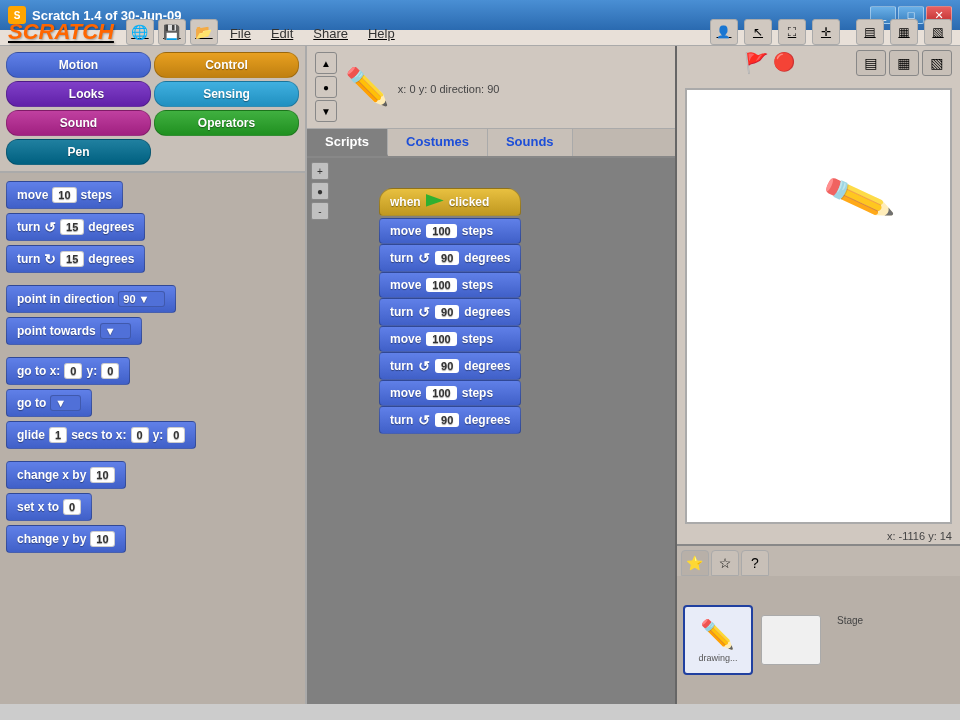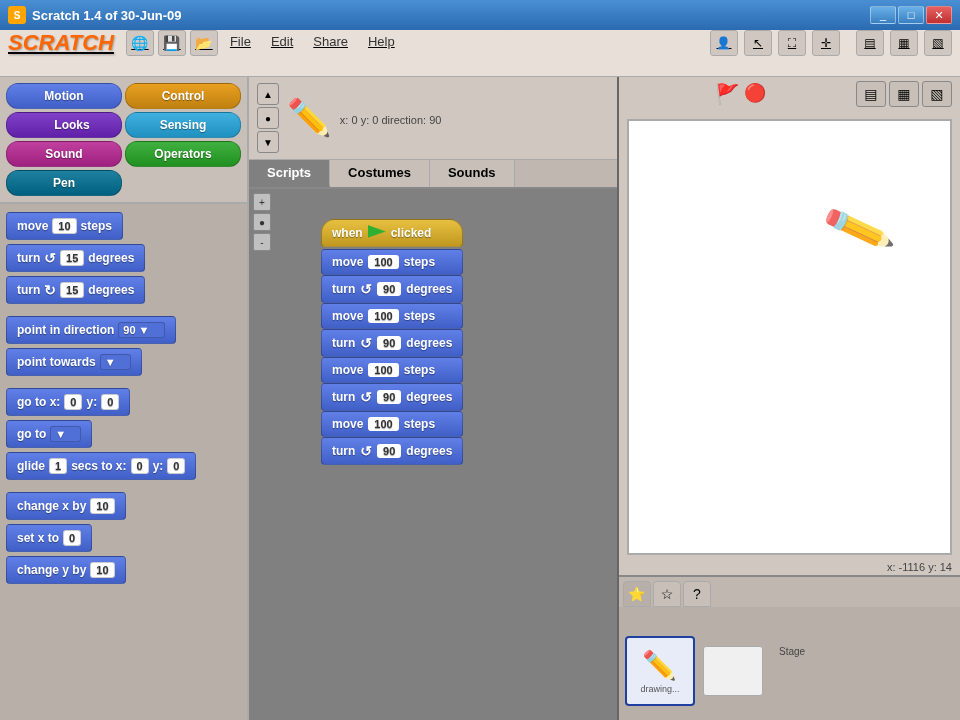--- a/index.html
+++ b/index.html
@@ -40,23 +40,23 @@
       display: inline-flex; align-items: center; justify-content: center;
       margin-left: 2px;
       cursor: pointer;
       border-radius: 2px;
     }
     .win-btn.close { background: linear-gradient(to bottom, #e86060, #c03030); }
 
     
     #menu-bar {
       background: #e8e0d8;
-      height: 47px;
-      display: flex;
-      align-items: flex-start;
+      height: 16px;
+      display: flex;
+      align-items: flex-end;
       padding: 0 8px;
       border-bottom: 1px solid #aaa;
       gap: 4px;
       text-decoration: underline;
     }
     #scratch-logo {
       font-size: 22px;
       font-weight: 900;
       color: #ff6600;
       margin-right: 8px;
@@ -90,21 +90,21 @@
     }
 
     
     #main {
       display: flex;
       height: calc(720px - 30px - 32px);
     }
 
     
     #left-panel {
-      width: 249px;
+      width: 307px;
       background: #d8d0c8;
       border-right: 2px solid #aaa;
       display: flex;
       flex-direction: column;
     }
 
     
     #categories {
       display: grid;
       grid-template-columns: 1fr 1fr;
@@ -232,21 +232,21 @@
     #tabs {
       display: flex;
       background: #c0b8b0;
       border-bottom: 2px solid #888;
     }
     .tab {
       padding: 5px 18px;
       cursor: pointer;
       font-size: 13px;
       font-weight: bold;
-      color: #000000;
+      color: #1d4ed8;
       border-right: 1px solid #aaa;
       background: #c8c0b8;
     }
     .tab.active {
       background: #808080;
       color: white;
       border-bottom: 2px solid #808080;
     }
 
     

